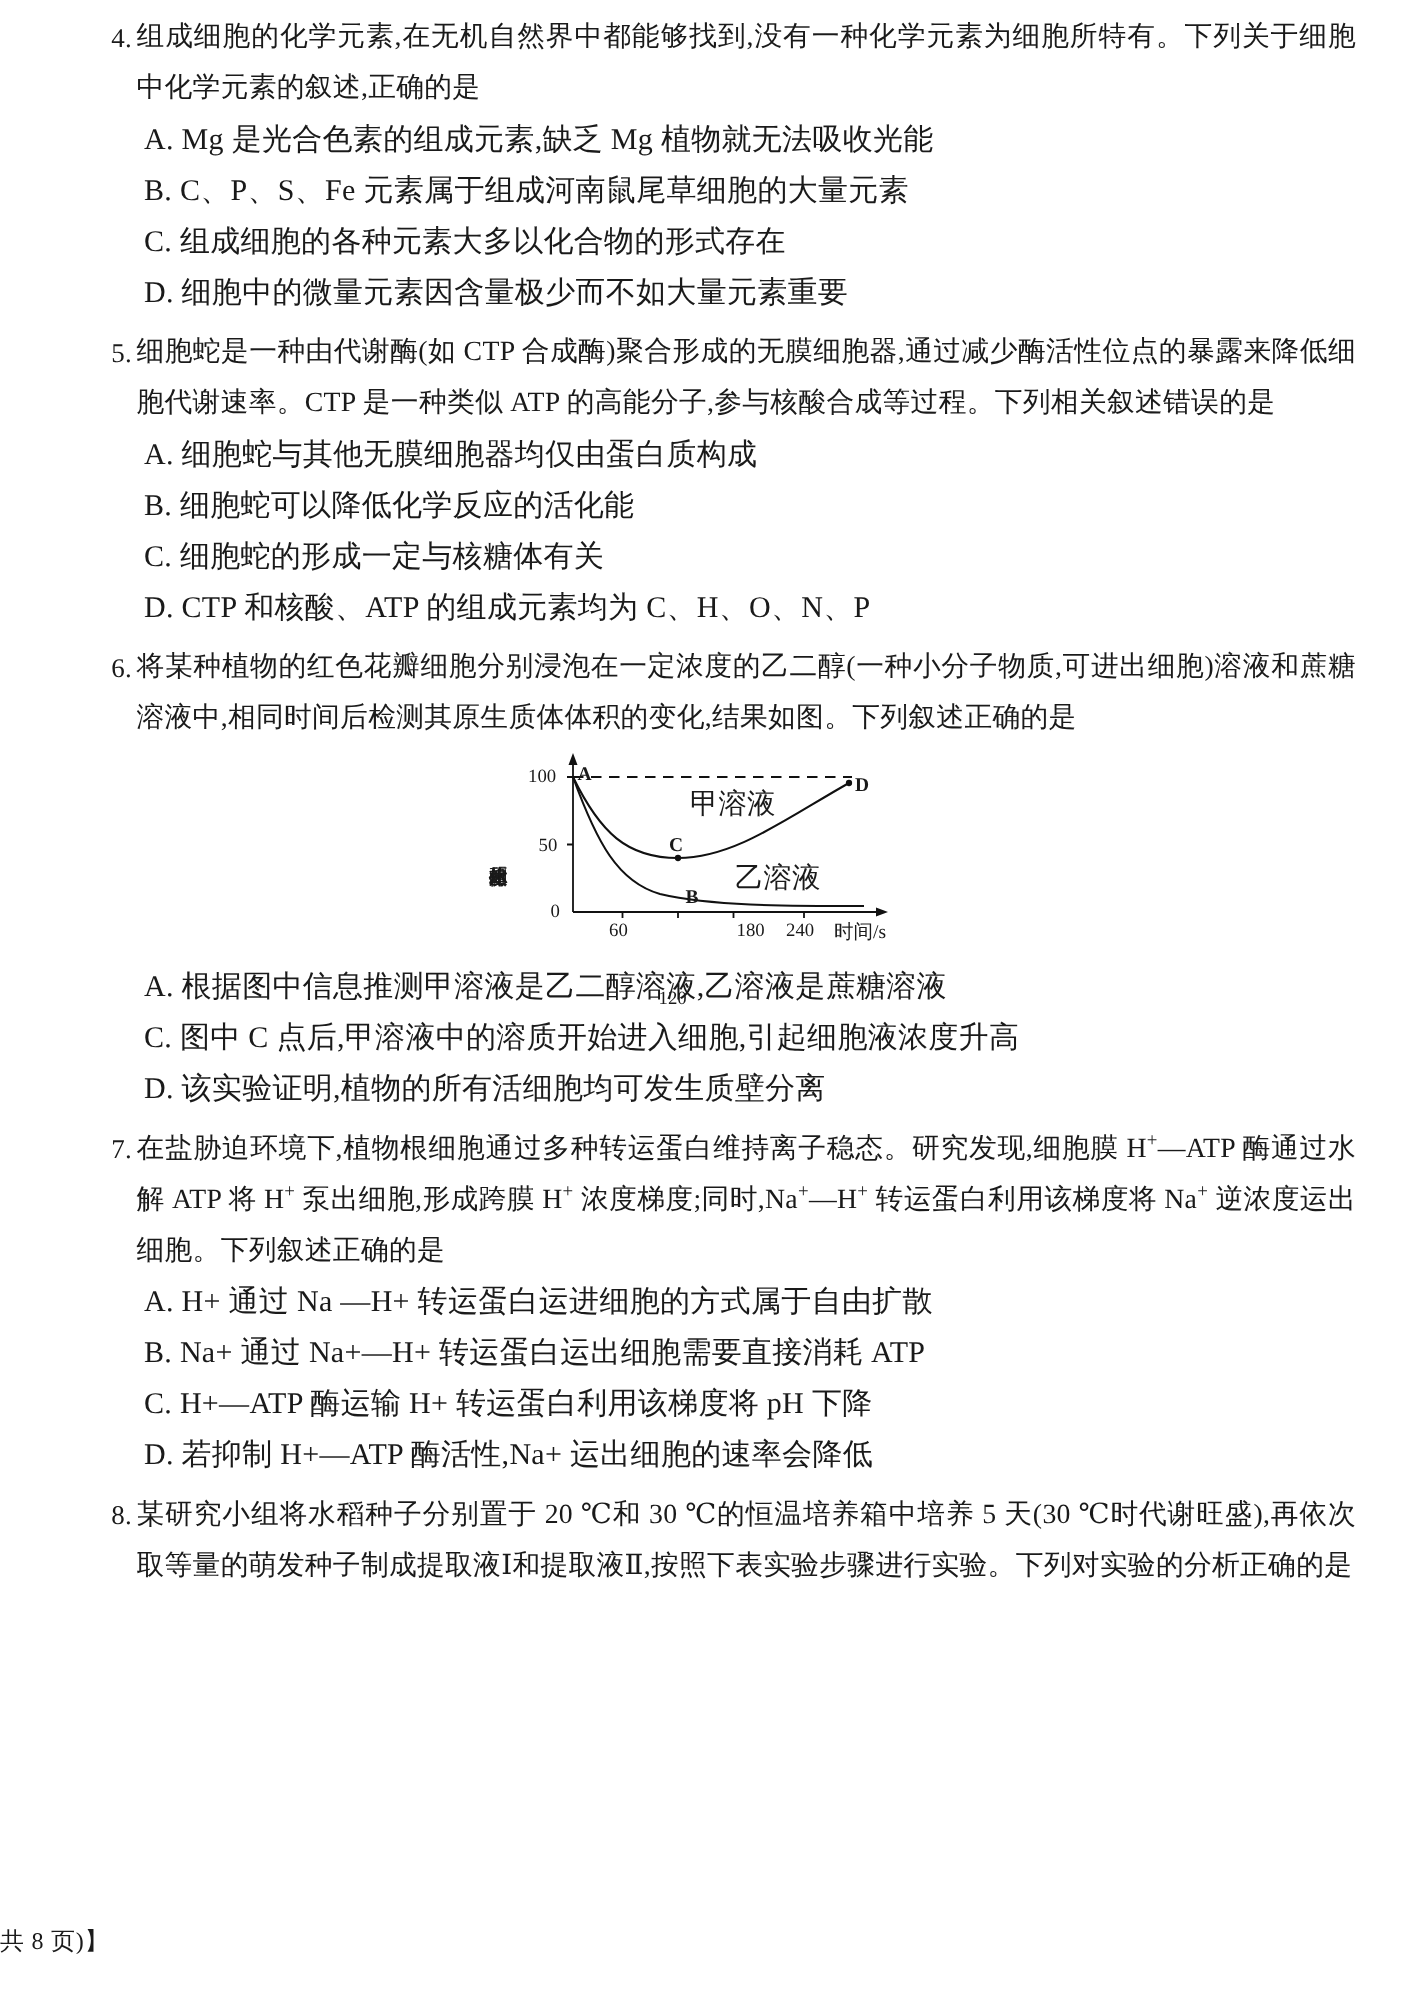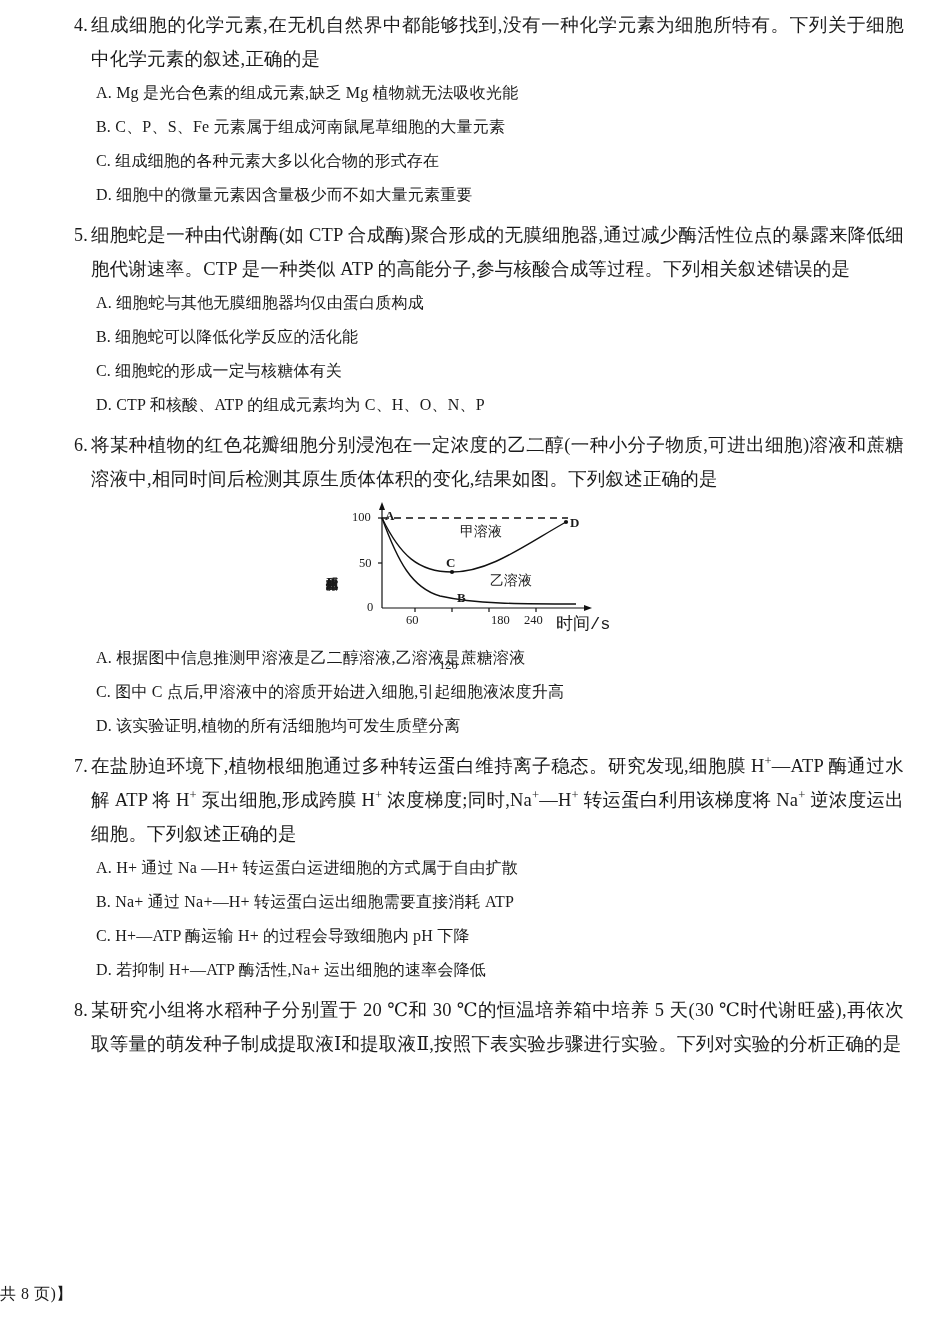--- a/index.html
+++ b/index.html
@@ -43,21 +43,21 @@
     width: 26px;
     text-align: right;
     padding-right: 3px;
     font-size: 18px;
   }
   .q-body {
     flex: 1 1 auto;
     text-align: justify;
   }
   .opt {
-    font-size: 16px;
+    font-size: 20px;
     line-height: 34px;
     padding-left: 34px;
     letter-spacing: 0.2px;
   }
   sup {
     font-size: 0.68em;
     vertical-align: super;
     line-height: 0;
   }
   .fig-wrap {
@@ -97,26 +97,25 @@
     position: absolute;
     font-size: 12.5px;
   }
   .pt-label {
     position: absolute;
     font-size: 13px;
     font-weight: 600;
   }
   .curve-label {
     position: absolute;
-    font-size: 14px;
+    font-size: 19px;
   }
   .xlabel {
     position: absolute;
-    font-size: 17px;
-    font-family: Liberation Mono, monospace;
+    font-size: 13px;
   }
   .footer {
     position: absolute;
     left: 0;
     right: 0;
     bottom: 38px;
     text-align: left;
     font-size: 16px;
     letter-spacing: 0.5px;
   }
@@ -213,21 +212,21 @@
 
     <div class="q">
       <div class="q-head">
         <div class="q-num">7.</div>
         <div class="q-body">
           <span>在盐胁迫环境下,植物根细胞通过多种转运蛋白维持离子稳态。研究发现,细胞膜 H</span><sup>+</sup><span>—ATP 酶通过水解 ATP 将 H</span><sup>+</sup><span> 泵出细胞,形成跨膜 H</span><sup>+</sup><span> 浓度梯度;同时,Na</span><sup>+</sup><span>—H</span><sup>+</sup><span> 转运蛋白利用该梯度将 Na</span><sup>+</sup><span> 逆浓度运出细胞。下列叙述正确的是</span>
         </div>
       </div>
       <div class="opt">A. H+ 通过 Na —H+ 转运蛋白运进细胞的方式属于自由扩散</div>
       <div class="opt">B. Na+ 通过 Na+—H+ 转运蛋白运出细胞需要直接消耗 ATP</div>
-      <div class="opt">C. H+—ATP 酶运输 H+ 的过程会导致细胞内 pH 下降</div>
+      <div class="opt">C. H+—ATP 酶运输 H+ 转运蛋白利用该梯度将 pH 下降</div>
       <div class="opt">D. 若抑制 H+—ATP 酶活性,Na+ 运出细胞的速率会降低</div>
     </div>
 
     <div class="q">
       <div class="q-head">
         <div class="q-num">8.</div>
         <div class="q-body">某研究小组将水稻种子分别置于 20 ℃和 30 ℃的恒温培养箱中培养 5 天(30 ℃时代谢旺盛),再依次取等量的萌发种子制成提取液Ⅰ和提取液Ⅱ,按照下表实验步骤进行实验。下列对实验的分析正确的是</div>
       </div>
     </div>
 

